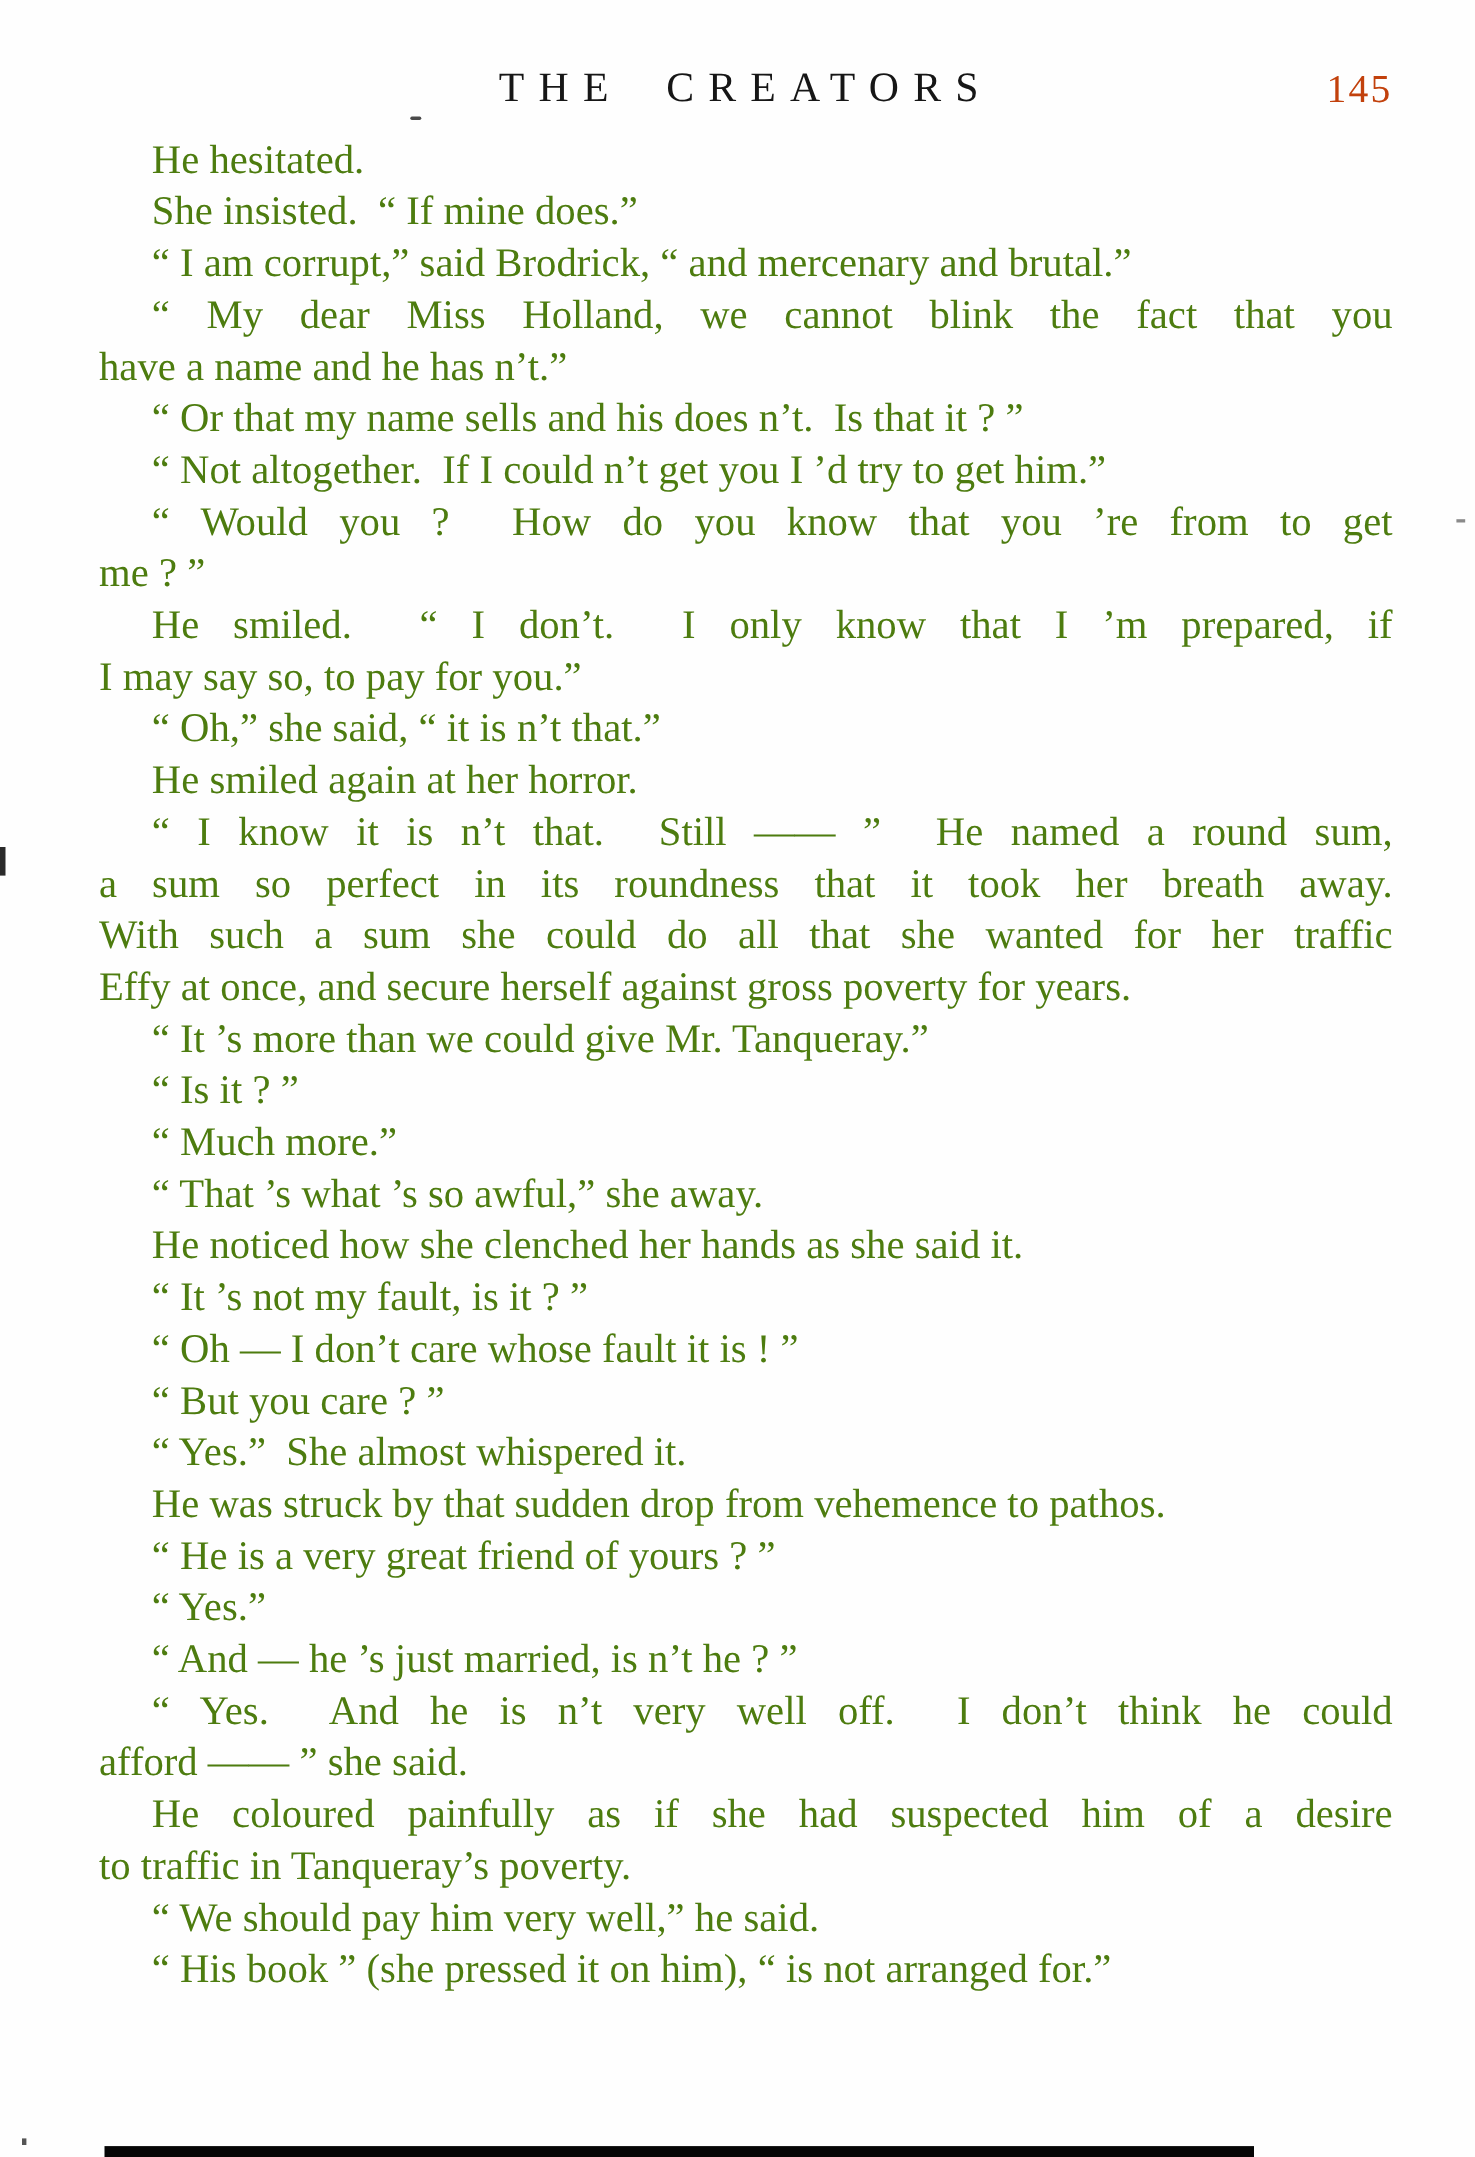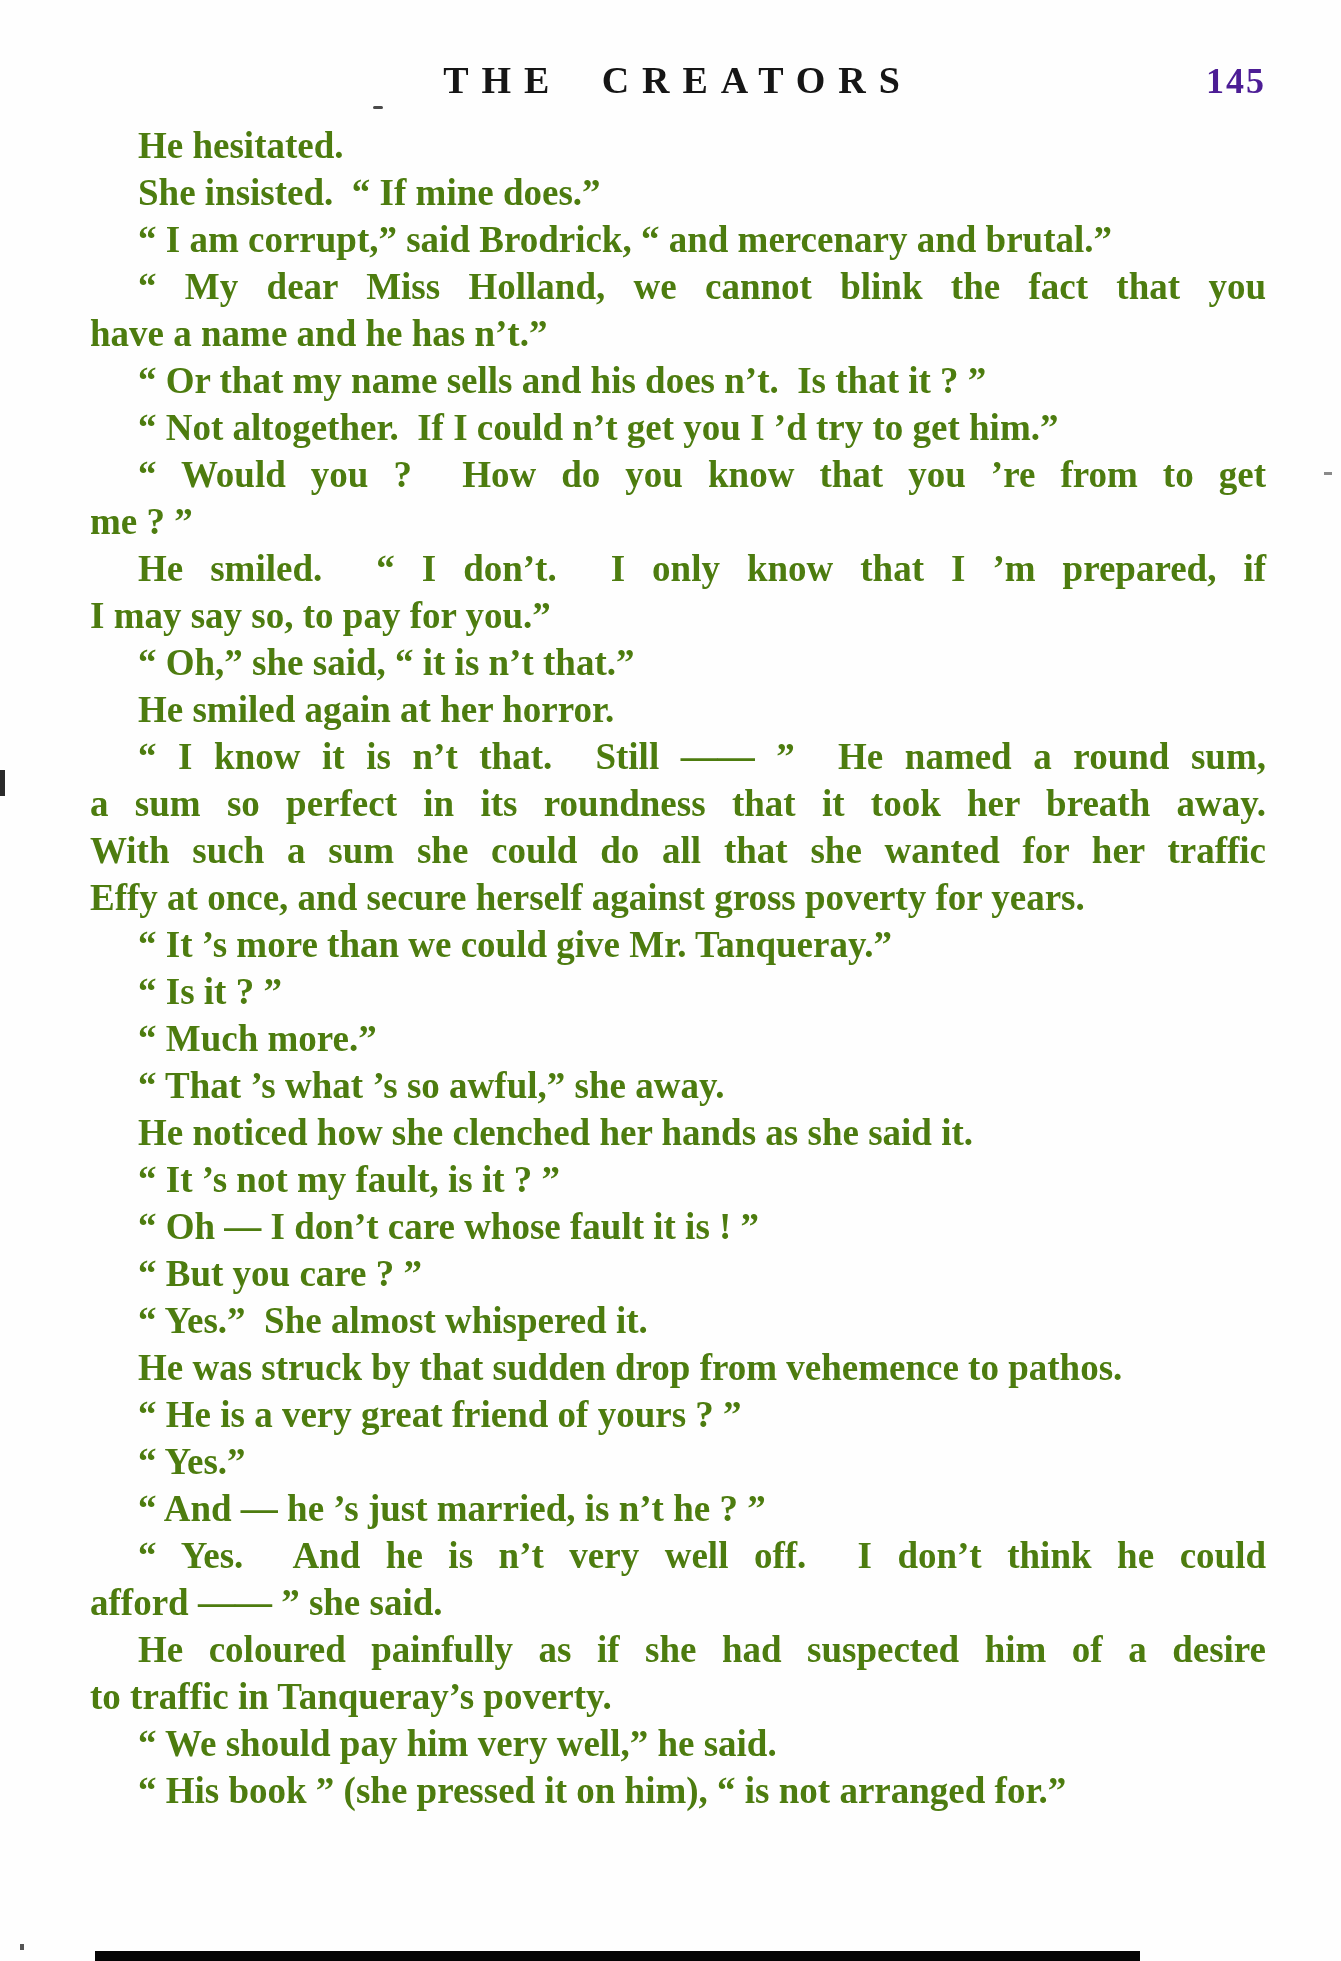--- a/index.html
+++ b/index.html
@@ -7,39 +7,38 @@
     width: 1341px; height: 1961px;
     background: #ffffff;
     font-family: "Liberation Serif", "DejaVu Serif", serif;
     position: relative;
     overflow: hidden;
   }
   .page {
     position: absolute; inset: 0;
     background: #fefefe;
     color: #1b1b1b;
-    font-weight: bold;
   }
   .running-header {
     position: absolute;
     top: 58px; left: 90px; width: 1176px; height: 52px;
   }
   .running-title {
     position: absolute; left: 0; right: 0;
     text-align: center;
     font-size: 38px;
     letter-spacing: 0.34em;
     word-spacing: 0.45em;
     color: #161616;
   }
   .page-number {
     position: absolute; right: 0; top: 2px;
     font-size: 36px;
     letter-spacing: 2px;
-    color: #4c1d95;
+    color: #c2410c;
   }
   .text-block {
     position: absolute;
     top: 122px; left: 90px; width: 1176px;
   }
   .line {
     font-size: 37px;
     line-height: 47px;
     height: 47px;
     white-space: pre-wrap;

